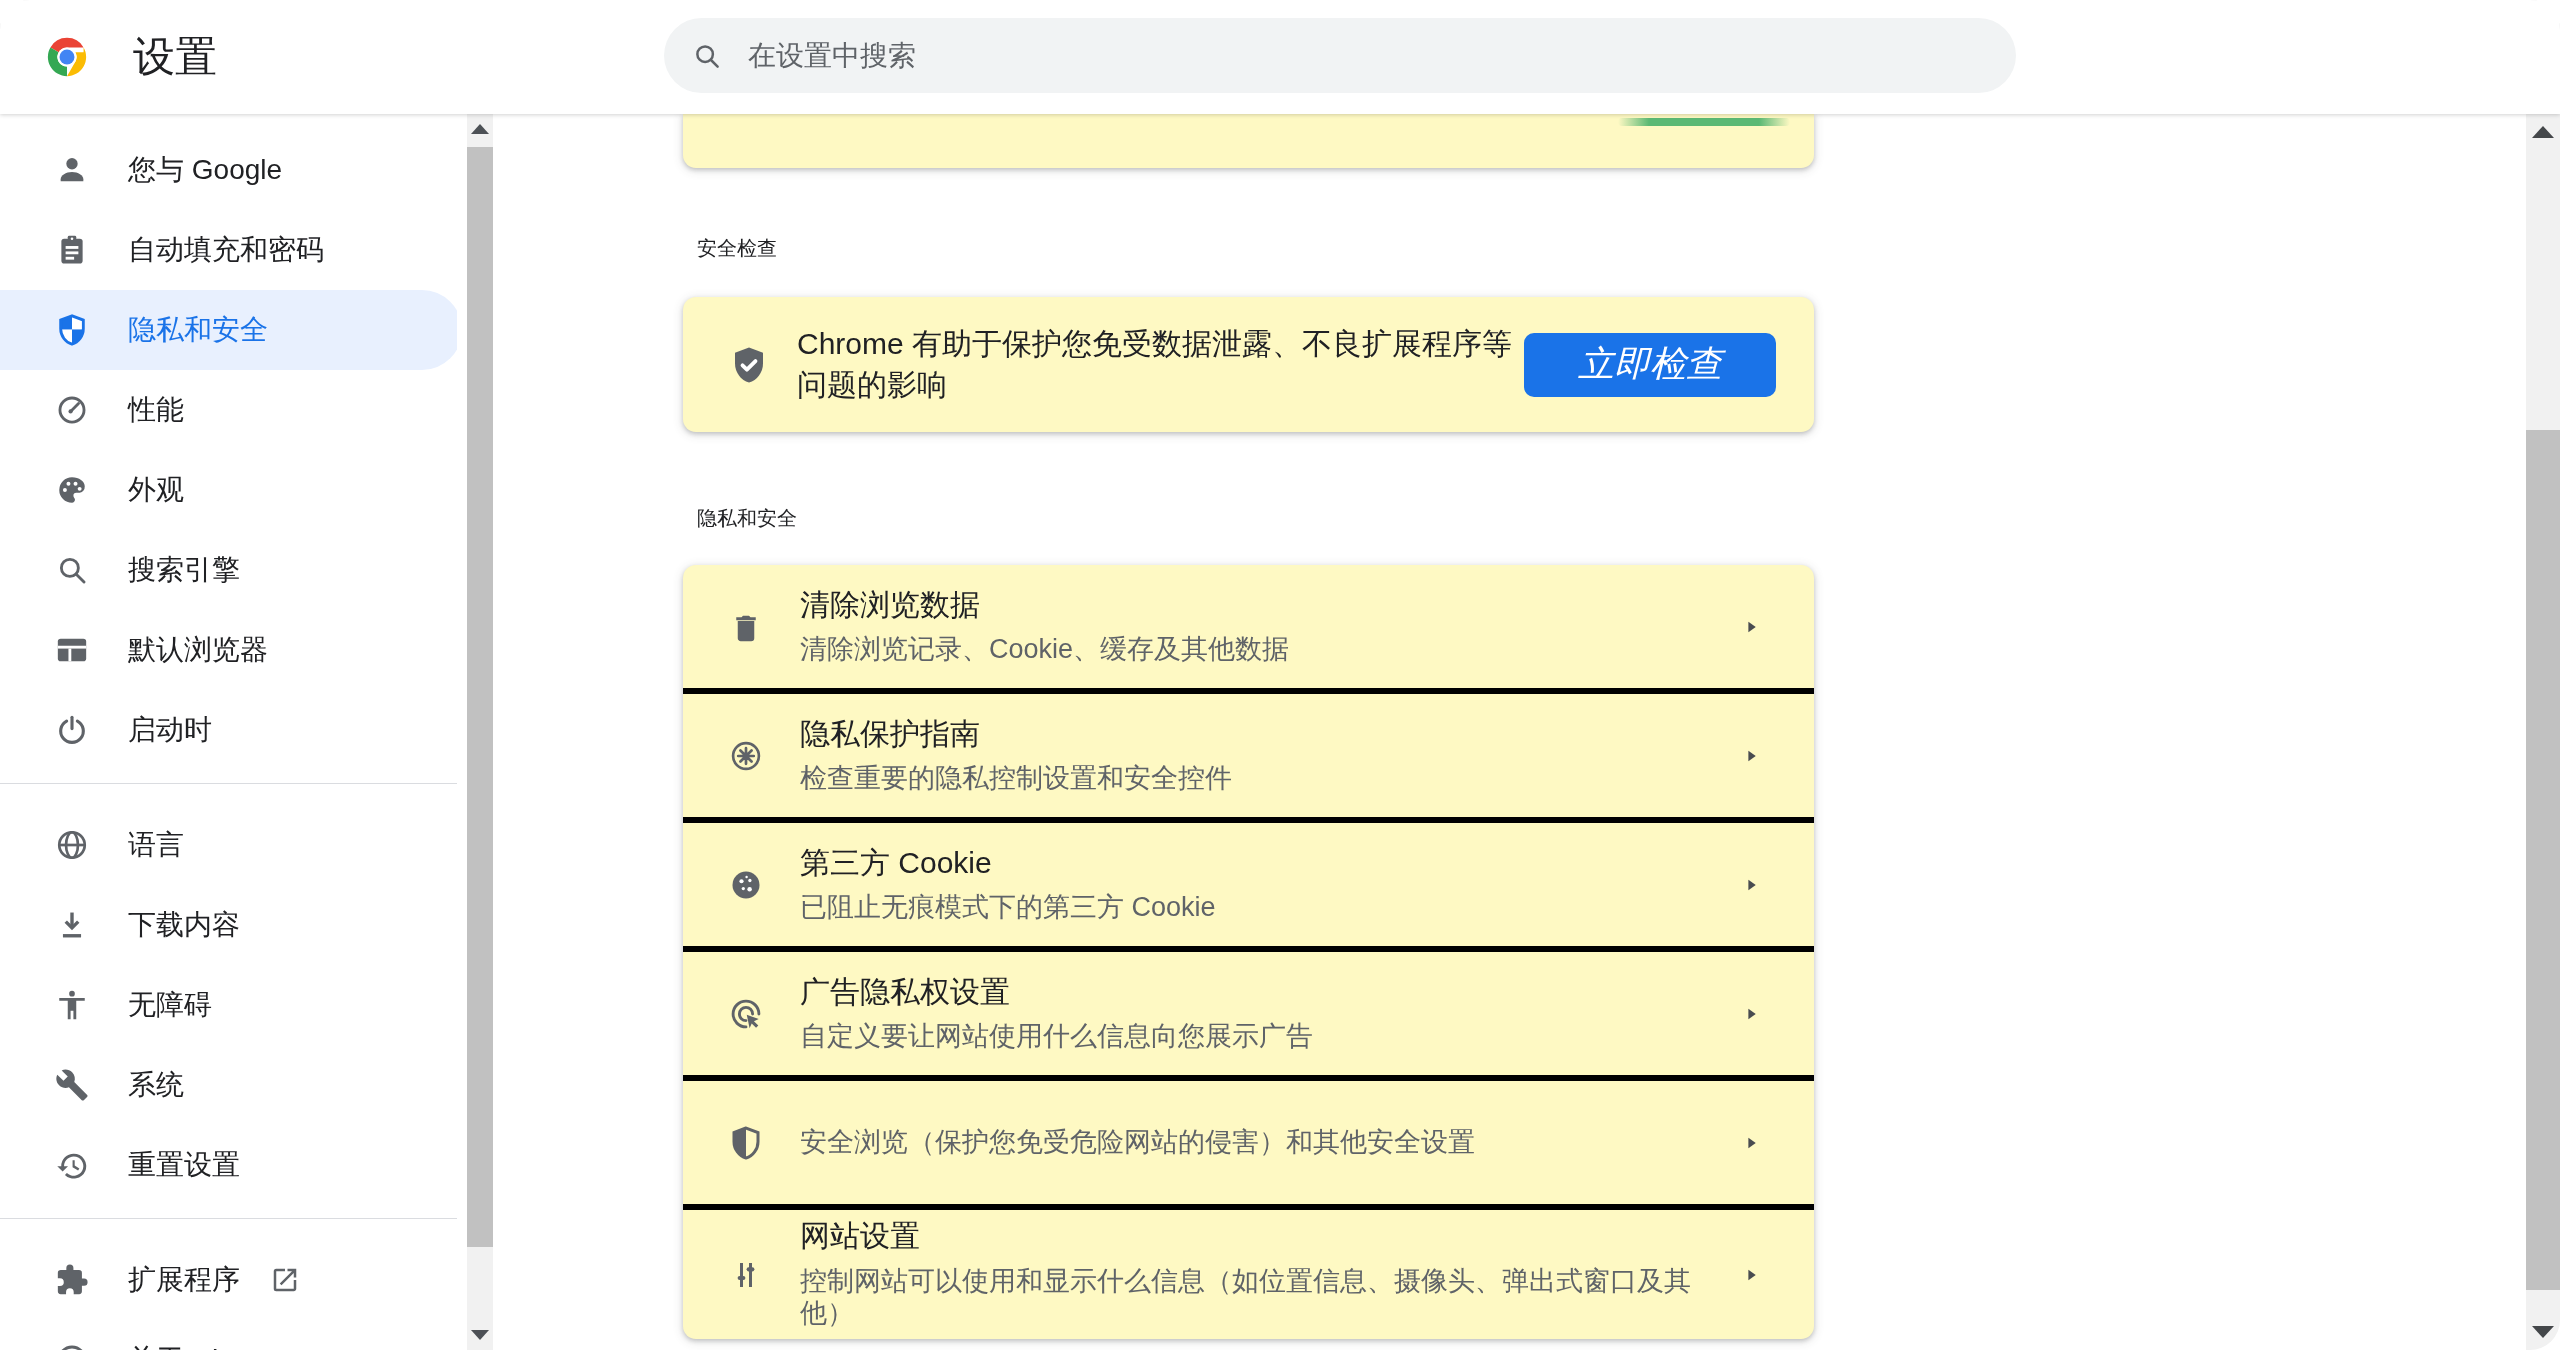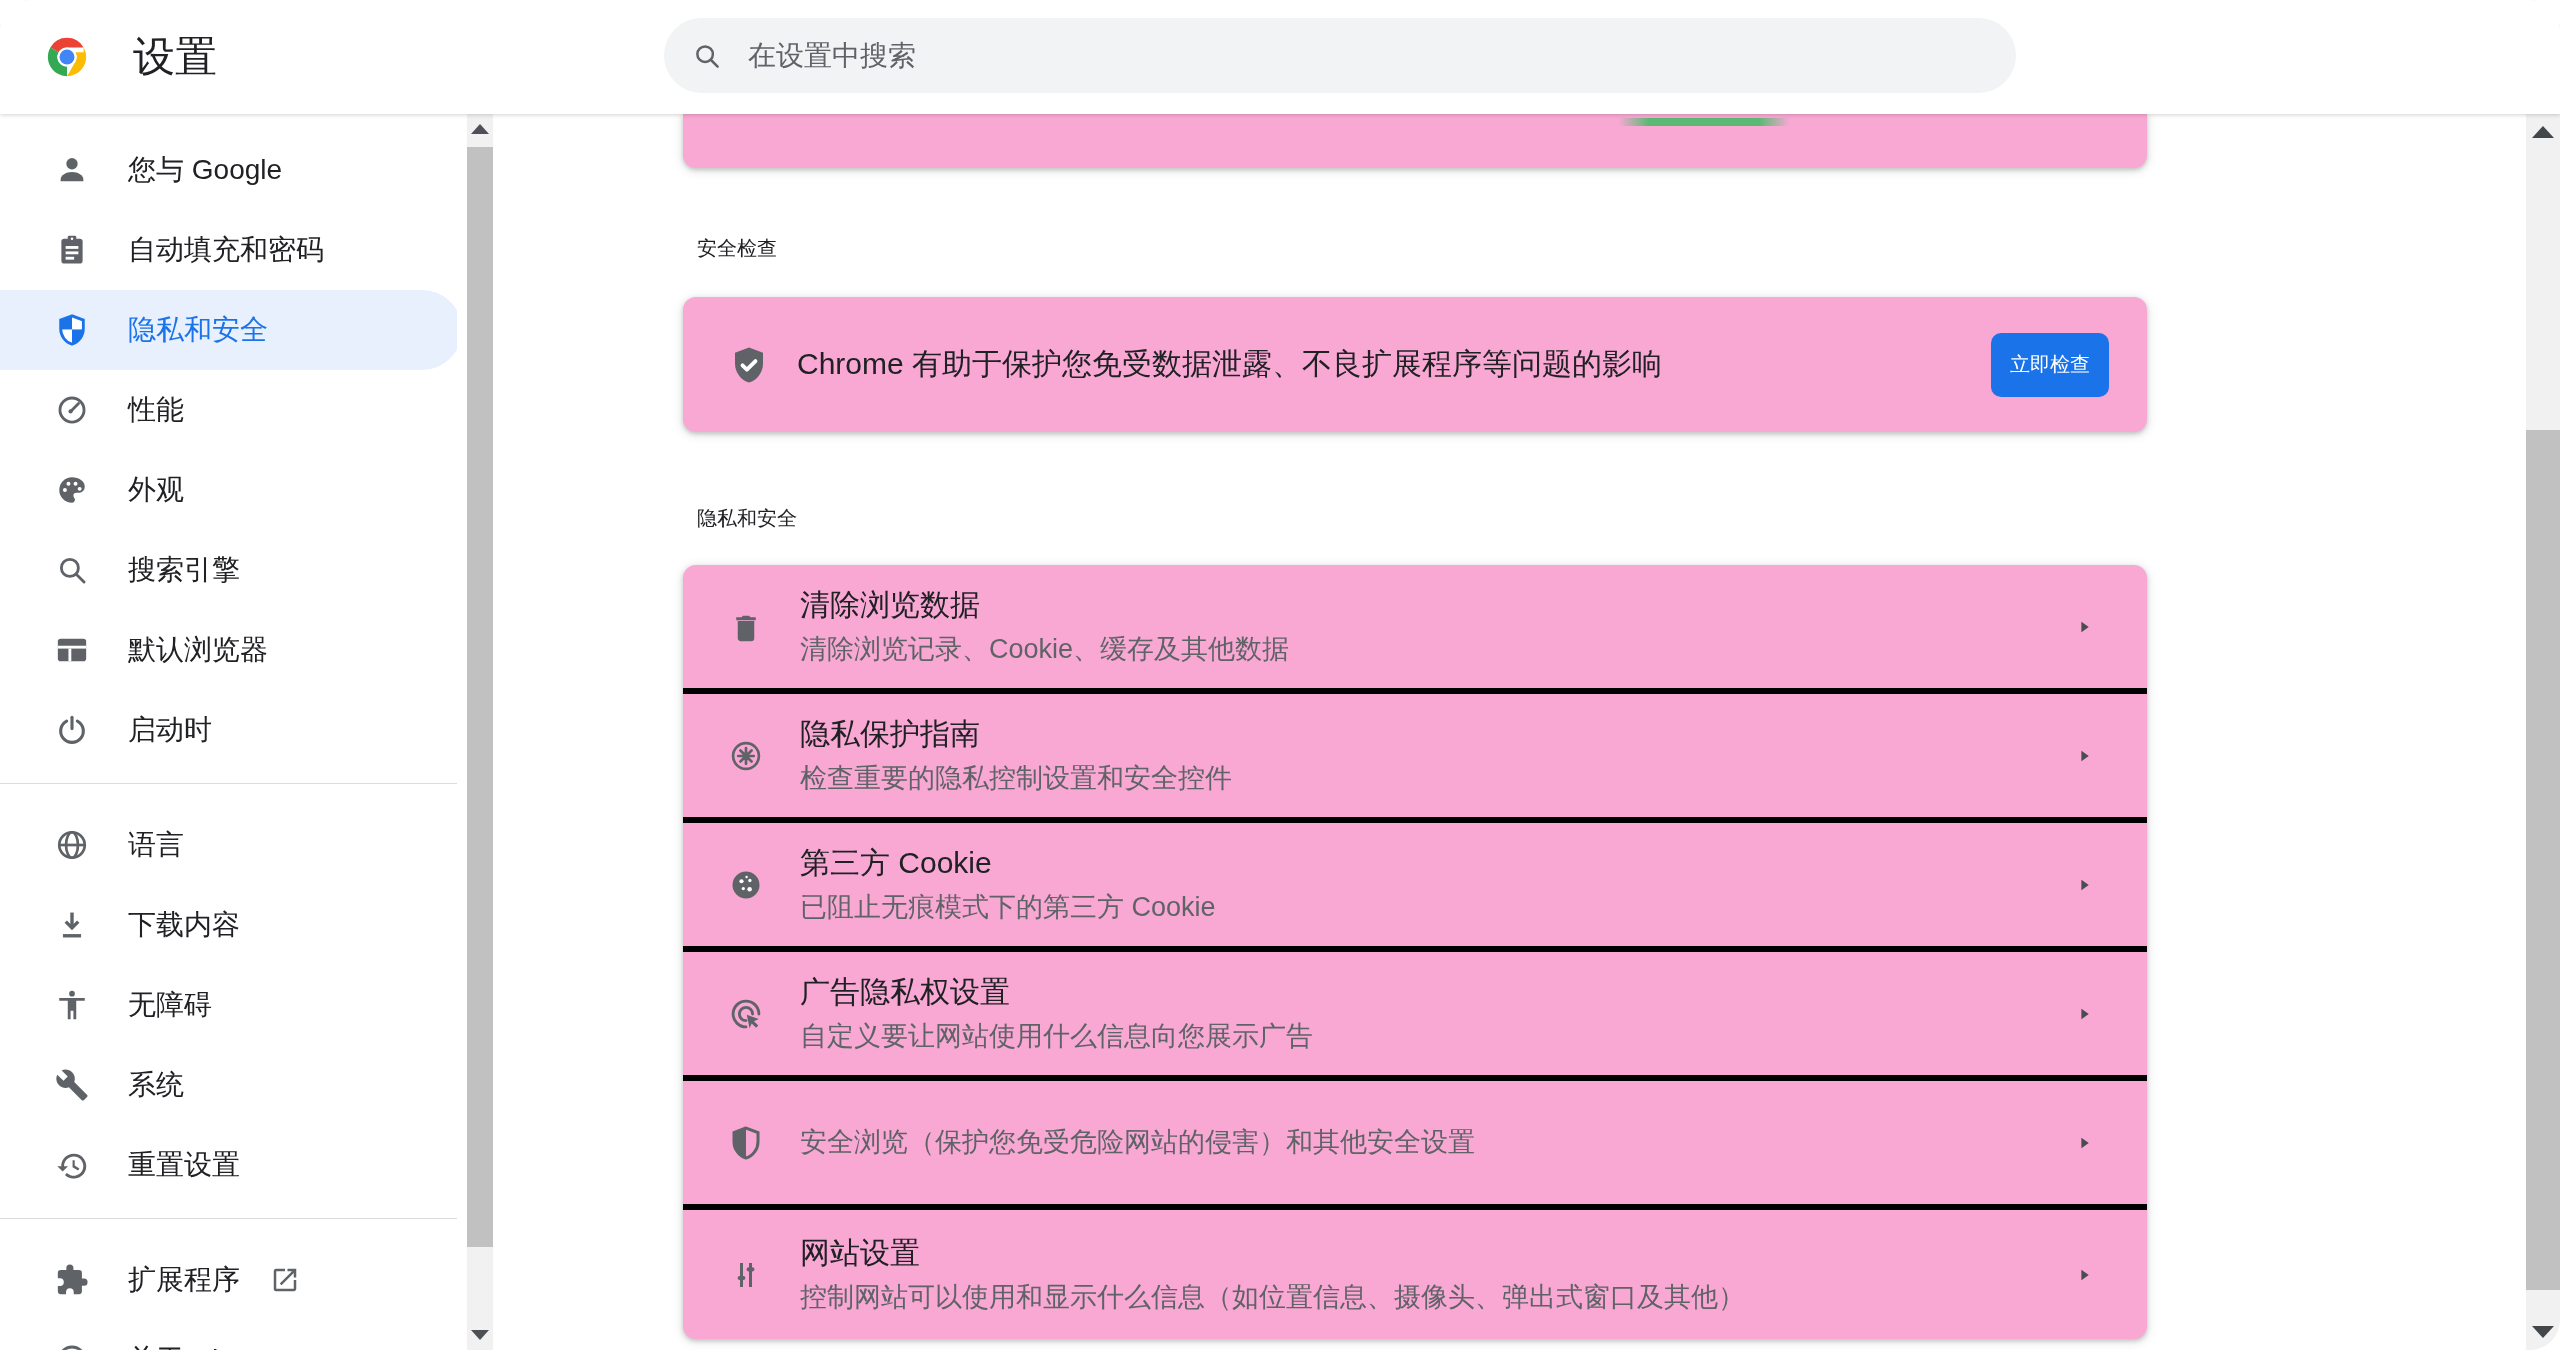--- a/index.html
+++ b/index.html
@@ -45,34 +45,34 @@
   .sb-side .down{bottom:10px;border-left:9px solid transparent;border-right:9px solid transparent;border-top:10px solid #4d5156;}
 
   
   .sb-main{left:2526px;top:114px;width:34px;height:1236px;}
   .sb-main .sb-thumb{position:absolute;left:0;top:316px;width:100%;height:860px;background:var(--sb-thumb);}
   .sb-main .up{top:12px;border-left:11px solid transparent;border-right:11px solid transparent;border-bottom:12px solid #44474a;}
   .sb-main .down{bottom:12px;border-left:11px solid transparent;border-right:11px solid transparent;border-top:12px solid #44474a;}
 
   
   .main{position:absolute;left:493px;top:114px;width:2033px;height:1236px;background:#fff;overflow:hidden;}
-  .card{position:absolute;left:190px;width:1464px;background:#f9a8d4;border-radius:13px;
+  .card{position:absolute;left:190px;width:1131px;background:#fef9c3;border-radius:13px;
     box-shadow:0 2px 4px rgba(60,64,67,.25),0 2px 10px 2px rgba(60,64,67,.11);}
   .card-partial{top:0;height:54px;border-radius:0 0 13px 13px;}
   .green-fragment{position:absolute;left:935px;top:4px;width:172px;height:8px;border-radius:4px;
     background:linear-gradient(90deg,rgba(91,185,116,0) 0%,var(--green) 18%,var(--green) 82%,rgba(91,185,116,0) 100%);}
   .section-title{position:absolute;left:204px;font-size:20px;font-weight:400;color:var(--text-primary);}
   .title-safety{top:121px;}
   .title-privacy{top:391px;}
 
   .card-safety{top:183px;height:135px;display:flex;align-items:center;padding:0 38px 0 45px;}
   .safety-icon{width:42px;height:42px;color:var(--text-secondary);flex:none;margin-right:27px;}
   .safety-text{flex:1;font-size:30px;color:var(--text-primary);}
-  .safety-button{height:64px;padding:0 19px;border:none;border-radius:10px;background:var(--accent);
-    color:#fff;font-size:20px;font-family:inherit;cursor:pointer;white-space:nowrap;flex:none;}
+  .safety-button{height:64px;padding:0 54px;border:none;border-radius:10px;background:var(--accent);
+    color:#fff;font-size:36px;font-family:inherit;cursor:pointer;white-space:nowrap;flex:none;font-style:italic;}
 
   .card-privacy{top:451px;height:774px;overflow:hidden;}
   .setting-row{display:flex;align-items:center;height:129px;padding:0 50px 0 45px;cursor:pointer;
     border-bottom:6px solid #000000;}
   .setting-row:last-child{border-bottom:none;}
   .row-icon{width:36px;height:36px;color:var(--text-secondary);flex:none;margin-right:36px;}
   .row-text{flex:1;min-width:0;}
   .row-title{font-size:30px;color:var(--text-primary);margin-bottom:11px;line-height:1.15;}
   .row-sub{font-size:27px;color:var(--text-secondary);line-height:1.2;}
   .row-arrow{width:26px;height:26px;color:#494c50;flex:none;margin-left:20px;}

